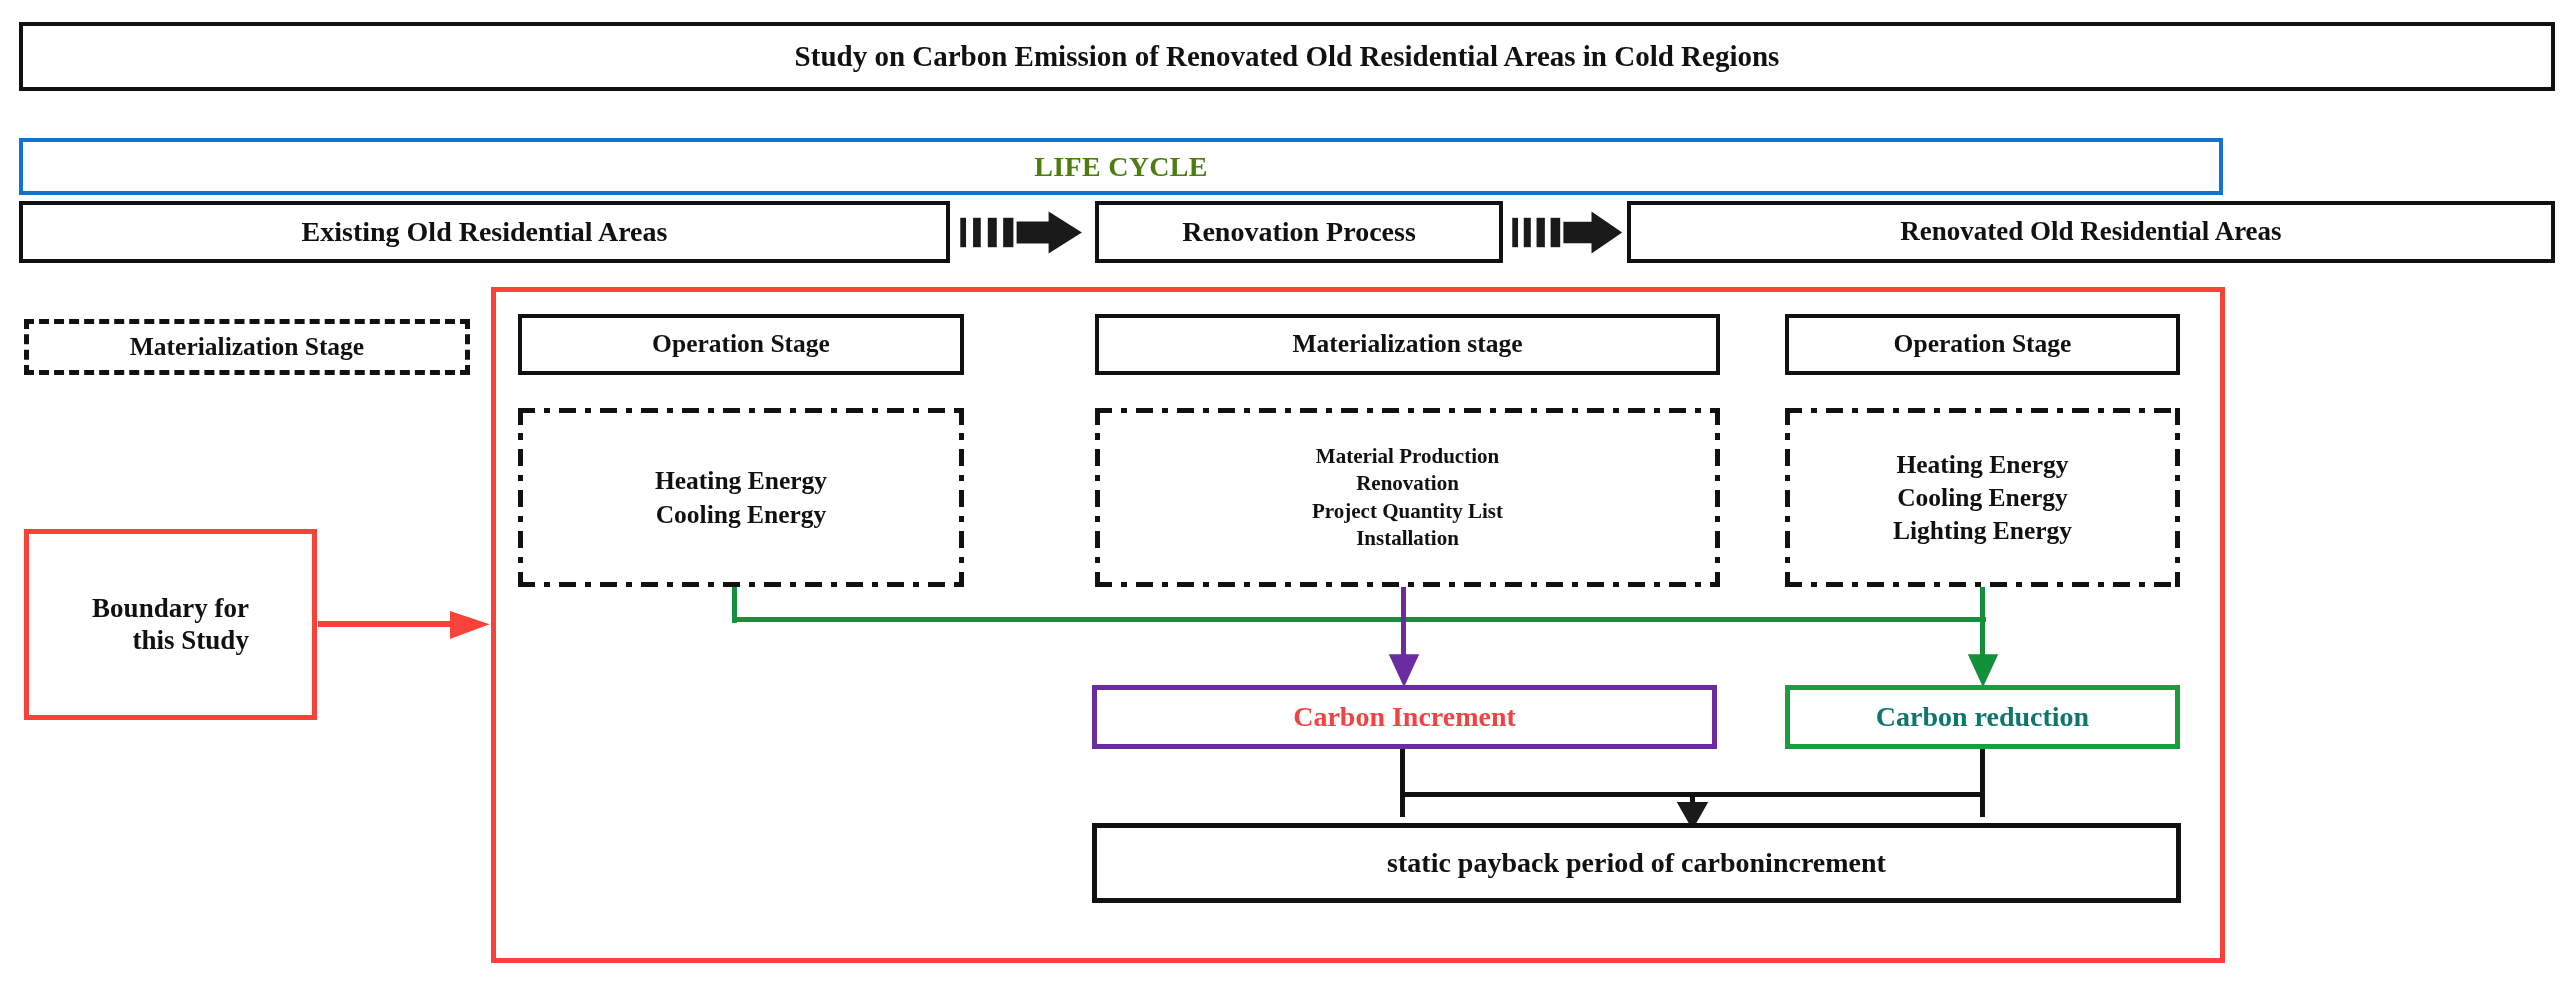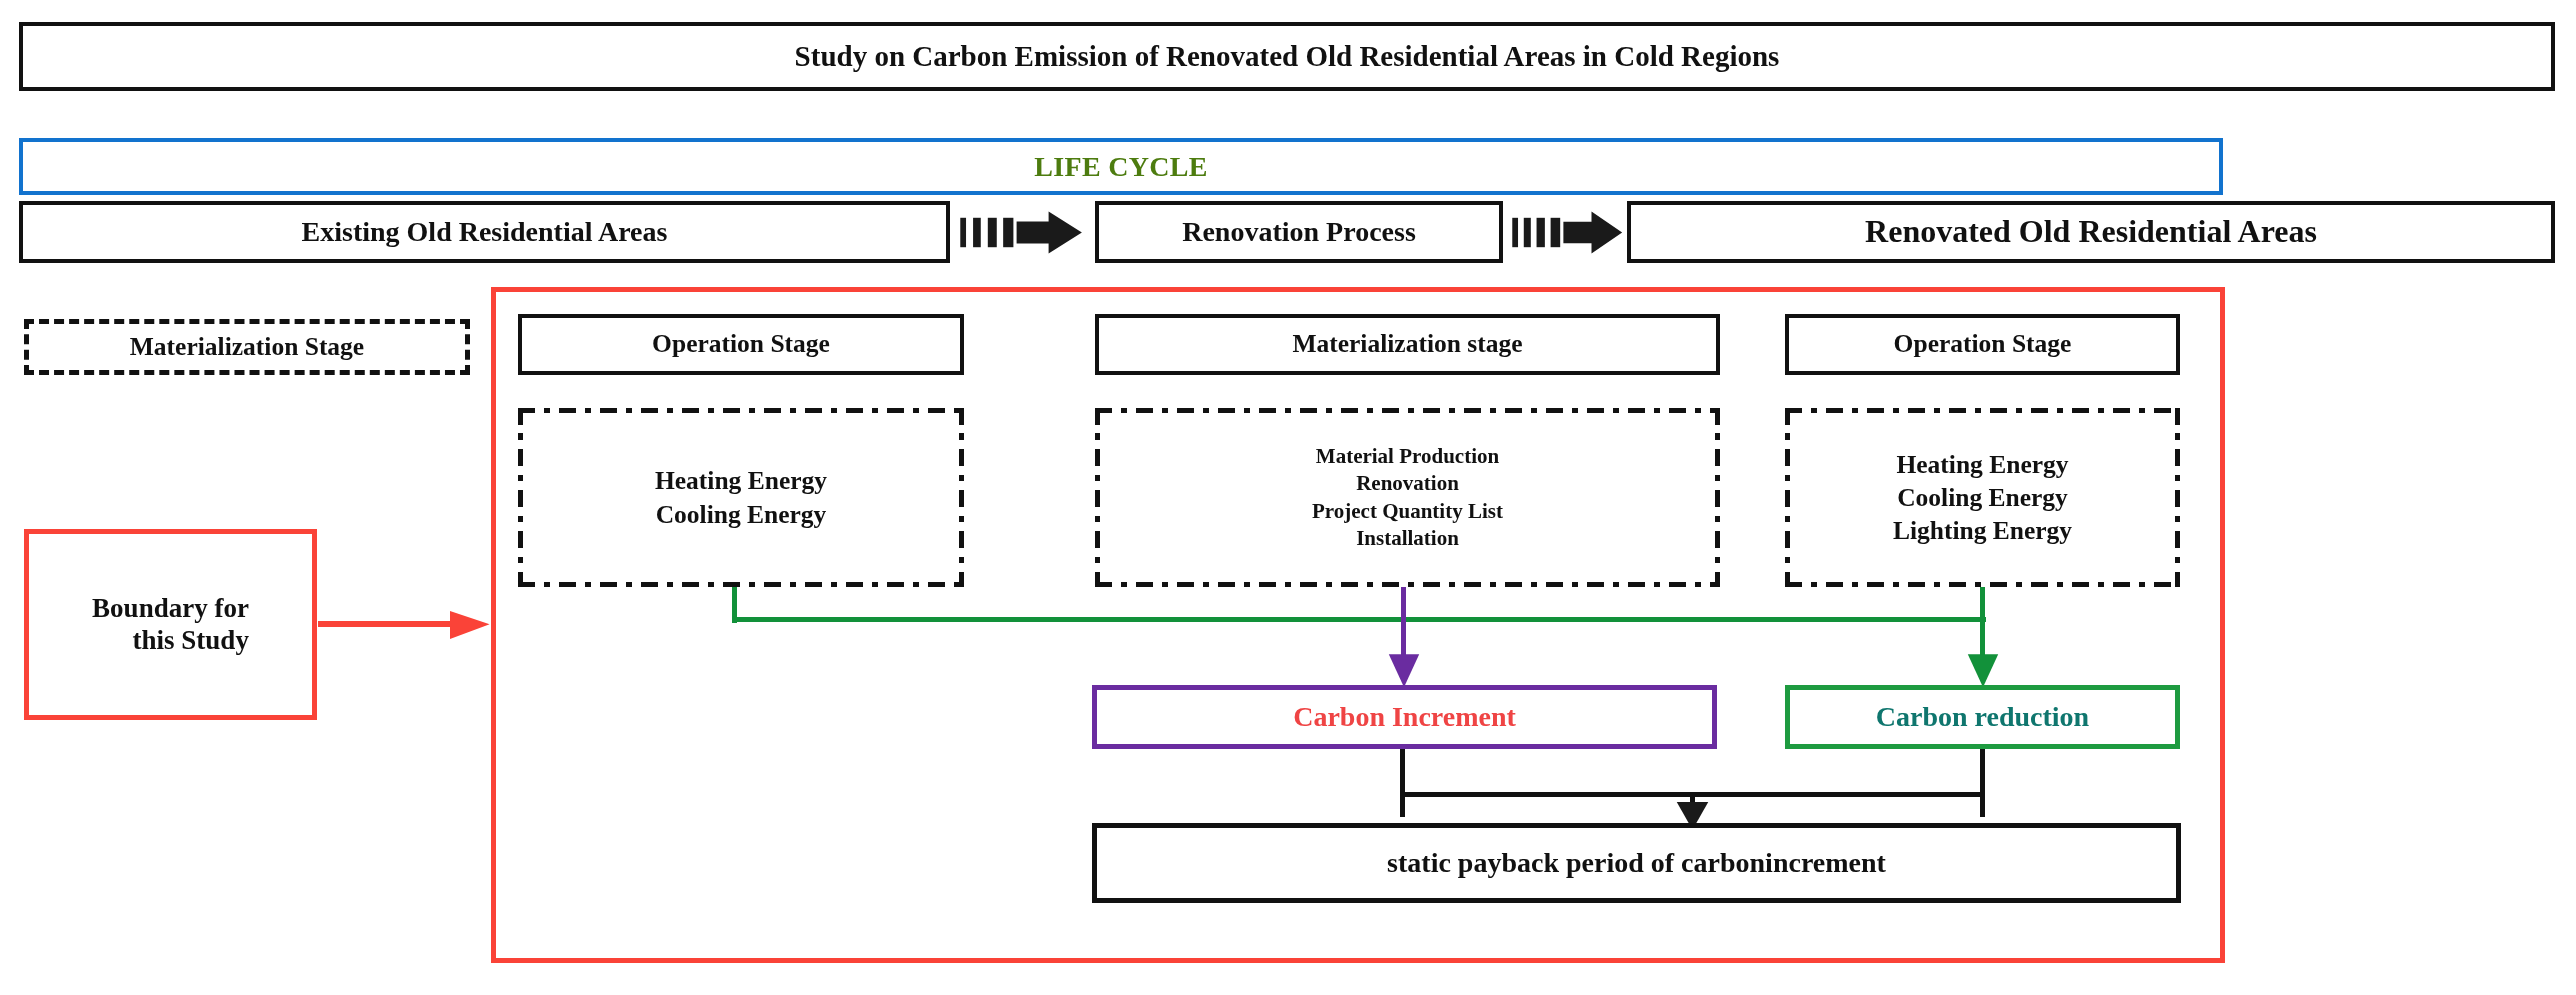--- a/index.html
+++ b/index.html
@@ -57,21 +57,21 @@
     left:19px; top:119px; width:2204px; height:57px;
     border:4.5px solid #1273CE;
     color:#4d7c0f;
     font-size:28px;
     letter-spacing:0.3px;
     margin-top:19px;
   }
 
   #row3-left{ left:19px; top:201px; width:931px; height:62px; border:4.5px solid #111; font-size:28px;}
   #row3-mid { left:1095px; top:201px; width:408px; height:62px; border:4.5px solid #111; font-size:28px;}
-  #row3-right{ left:1627px; top:201px; width:928px; height:62px; border:4.5px solid #111; font-size:32px;}
+  #row3-right{ left:1627px; top:201px; width:928px; height:62px; border:4.5px solid #111; font-size:27px;}
 
   .blockarrow{
     position:absolute;
     height:62px;
     display:flex;
     align-items:center;
     justify-content:center;
   }
   .blockarrow svg{display:block;}
 

